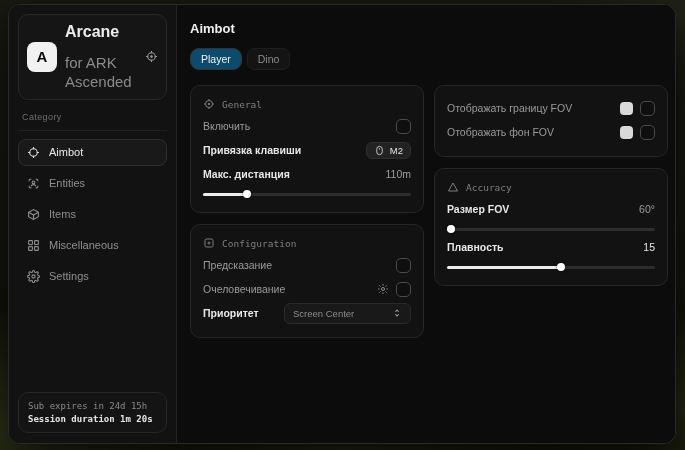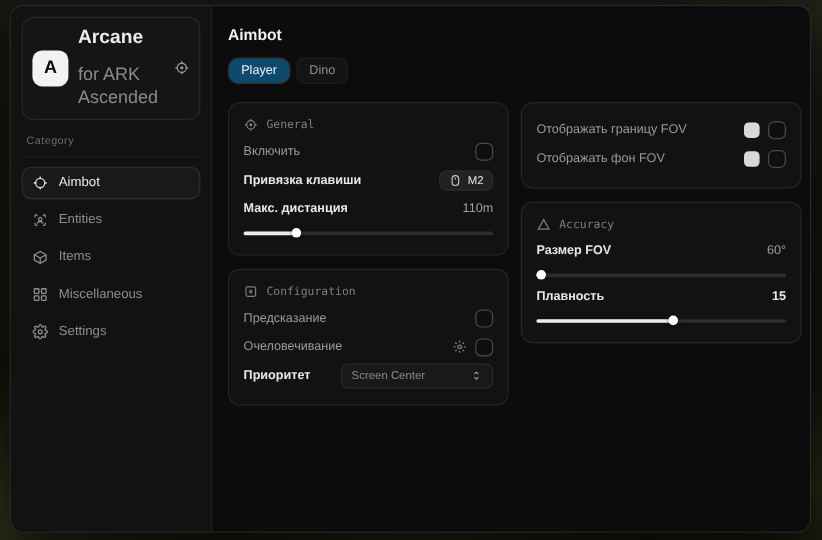--- a/index.html
+++ b/index.html
@@ -79,21 +79,21 @@
     padding:2px 0 4px;
   }
   .panel-head .picon{ display:flex; color:#7f7f7f; }
   .row{
     display:flex; align-items:center; justify-content:space-between;
     min-height:24px; 
   }
   .lbl{ font-size:10.5px; color:#9a9a9a; }
   .lbl.bright{ color:#e8e8e8; font-weight:bold; font-size:10.5px; }
   .val{ font-size:10.5px; color:#9f9f9f; }
-  .val.bright{ color:#e8e8e8; font-weight:bold; }
+  .val.bright{ color:#e8e8e8; font-weight:normal; }
   .ctrls{ display:flex; align-items:center; gap:7px; }
   .checkbox{
     width:15px; height:15px; border:1.5px solid #4b4b4b; border-radius:5px;
     background:#0f0f0f; cursor:pointer;
   }
   .swatch{ width:13px; height:13px; border-radius:4px; cursor:pointer; }
   .keybind{
     display:flex; align-items:center; gap:5px; background:#222222;
     border:1px solid #2e2e2e; border-radius:6px; padding:2px 7px;
     color:#e4e4e4; font-size:9.5px; cursor:pointer;
@@ -191,20 +191,24 @@
             <circle cx="12" cy="12" r="3"></circle>
             <path d="M19.4 15a1.7 1.7 0 0 0 .3 1.9l.1.1a2 2 0 1 1-2.8 2.8l-.1-.1a1.7 1.7 0 0 0-1.9-.3 1.7 1.7 0 0 0-1 1.5V21a2 2 0 1 1-4 0v-.1a1.7 1.7 0 0 0-1-1.6 1.7 1.7 0 0 0-1.9.3l-.1.1a2 2 0 1 1-2.8-2.8l.1-.1a1.7 1.7 0 0 0 .3-1.9 1.7 1.7 0 0 0-1.5-1H3a2 2 0 1 1 0-4h.1a1.7 1.7 0 0 0 1.6-1 1.7 1.7 0 0 0-.3-1.9l-.1-.1a2 2 0 1 1 2.8-2.8l.1.1a1.7 1.7 0 0 0 1.9.3h0a1.7 1.7 0 0 0 1-1.5V3a2 2 0 1 1 4 0v.1a1.7 1.7 0 0 0 1 1.5 1.7 1.7 0 0 0 1.9-.3l.1-.1a2 2 0 1 1 2.8 2.8l-.1.1a1.7 1.7 0 0 0-.3 1.9v0a1.7 1.7 0 0 0 1.5 1H21a2 2 0 1 1 0 4h-.1a1.7 1.7 0 0 0-1.5 1z"></path>
           </svg>
         </span>
         <span>Settings</span>
       </div>
     </div>
 
     <div class="side-spacer"></div>
 
+    <div class="footer-card">
+      <div class="footer-line1">Sub expires in 24d 15h</div>
+      <div class="footer-line2">Session duration 1m 20s</div>
+    </div>
   </div>
 
   <div class="main">
     <div class="main-title">Aimbot</div>
 
     <div class="tabs">
       <div class="tab active">Player</div>
       <div class="tab">Dino</div>
     </div>
 

